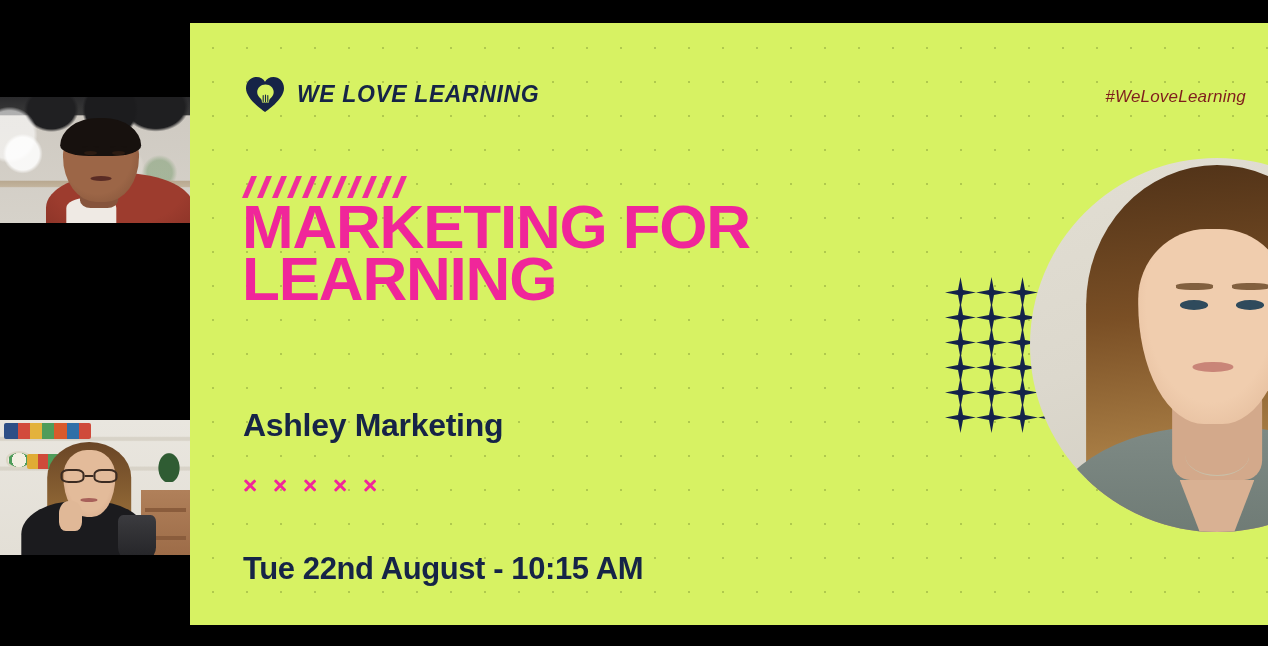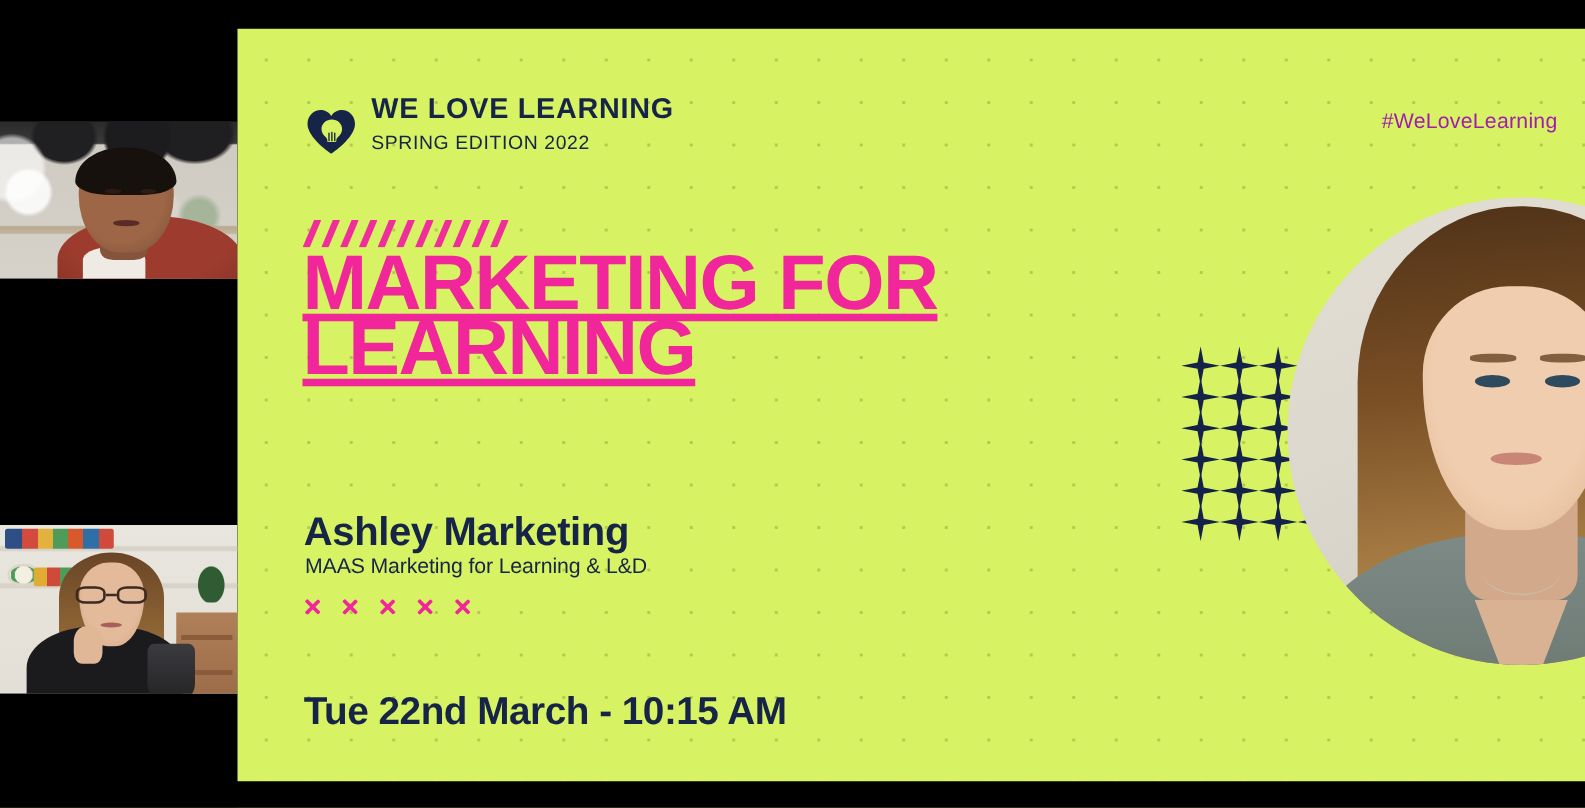--- a/index.html
+++ b/index.html
@@ -141,48 +141,48 @@
   }
   .dots{
     position:absolute; inset:0;
     background-image:radial-gradient(#a9c24a 1.1px, transparent 1.2px);
     background-size:34px 34px;
     background-position:6px 8px;
     opacity:.85;
   }
 
   
-  .logo-lockup{ position:absolute; left:55px; top:52px; display:flex; align-items:flex-end; gap:12px; }
+  .logo-lockup{ position:absolute; left:55px; top:52px; display:flex; align-items:center; gap:12px;font-style:italic; }
   .logo-mark{ width:40px; height:38px; flex:none; }
   .logo-text .brand{
     font-size:23px; font-weight:bold; letter-spacing:.6px; color:#162447;
     line-height:1; white-space:nowrap;
   }
   .logo-text .edition{
     font-size:15.5px; color:#162447; letter-spacing:.5px; margin-top:8px; white-space:nowrap;
   }
 
   .hashtag{
     position:absolute; right:22px; top:64px;
-    font-size:17px; color:#a21caf; letter-spacing:.2px;
+    font-size:17px; color:#7f1d1d; letter-spacing:.2px;font-style:italic;
   }
 
   
   .slashes{ position:absolute; left:52px; top:153px; display:flex; gap:0px; }
   .slashes span{
     display:block; width:15px; height:22px;
     background:#ef2e9b;
     clip-path:polygon(62% 0, 100% 0, 38% 100%, 0% 100%);
   }
 
   
   .title{
     position:absolute; left:52px; top:178px; width:640px;
     font-size:62px; font-weight:bold; line-height:.84;
-    color:#f0269a; letter-spacing:-1.2px; text-transform:uppercase;text-decoration:underline;
+    color:#f0269a; letter-spacing:-1.2px; text-transform:uppercase;
   }
   .subtitle{
     position:absolute; left:53px; top:312px; width:640px;
     font-size:26.5px; line-height:1.05; color:#f0269a;
     letter-spacing:-.2px; text-transform:uppercase;
   }
   .speaker{
     position:absolute; left:53px; top:384px;
     font-size:32px; font-weight:bold; color:#162447; letter-spacing:-.3px;
   }
@@ -356,21 +356,20 @@
     <div class="logo-lockup">
       <svg class="logo-mark" viewBox="0 0 40 38">
         <path d="M20 37C20 37 1 24.5 1 13.2 1 6.6 5.9 2 11.6 2c3.6 0 6.8 1.9 8.4 4.8C21.6 3.9 24.8 2 28.4 2 34.1 2 39 6.6 39 13.2 39 24.5 20 37 20 37Z" fill="#162447"></path>
         <path d="M20.5 9.5c4.6 0 8.2 3.4 8.2 7.6 0 2.7-1.4 4.7-3.1 6.2-.9.8-1.4 1.5-1.5 2.6l-.2 1.6h-6.9l-.2-1.6c-.1-1.1-.6-1.8-1.5-2.6-1.7-1.5-3.1-3.5-3.1-6.2 0-4.2 3.7-7.6 8.3-7.6Z" fill="#d7f263"></path>
         <rect x="16.6" y="28.2" width="7.8" height="1.7" rx=".8" fill="#162447"></rect>
         <rect x="17.3" y="31" width="6.4" height="1.7" rx=".8" fill="#162447"></rect>
         <path d="M18.2 20.5v6M20.5 20v6.6M22.8 20.5v6" stroke="#162447" stroke-width="1.1" stroke-linecap="round"></path>
       </svg>
       <div class="logo-text">
         <div class="brand">WE LOVE LEARNING</div>
-        <div class="edition">SPRING EDITION 2022</div>
       </div>
     </div>
 
     <div class="hashtag">#WeLoveLearning</div>
 
     <div class="slashes">
       <span></span>
         <span></span>
       <span></span>
         <span></span>
@@ -378,27 +377,26 @@
         <span></span>
       <span></span>
         <span></span>
       <span></span>
         <span></span>
       <span></span>
     </div>
 
     <div class="title">MARKETING FOR LEARNING</div>
     <div class="speaker">Ashley Marketing</div>
-    <div class="speaker-role">MAAS Marketing for Learning &amp; L&amp;D</div>
 
     <div class="xmarks">
       <span></span>
         <span></span>
       <span></span>
         <span></span>
       <span></span>
     </div>
 
-    <div class="datetime">Tue 22nd March - 10:15 AM</div>
+    <div class="datetime">Tue 22nd August - 10:15 AM</div>
 
   </div>
 
 </div>
 
 </body></html>

